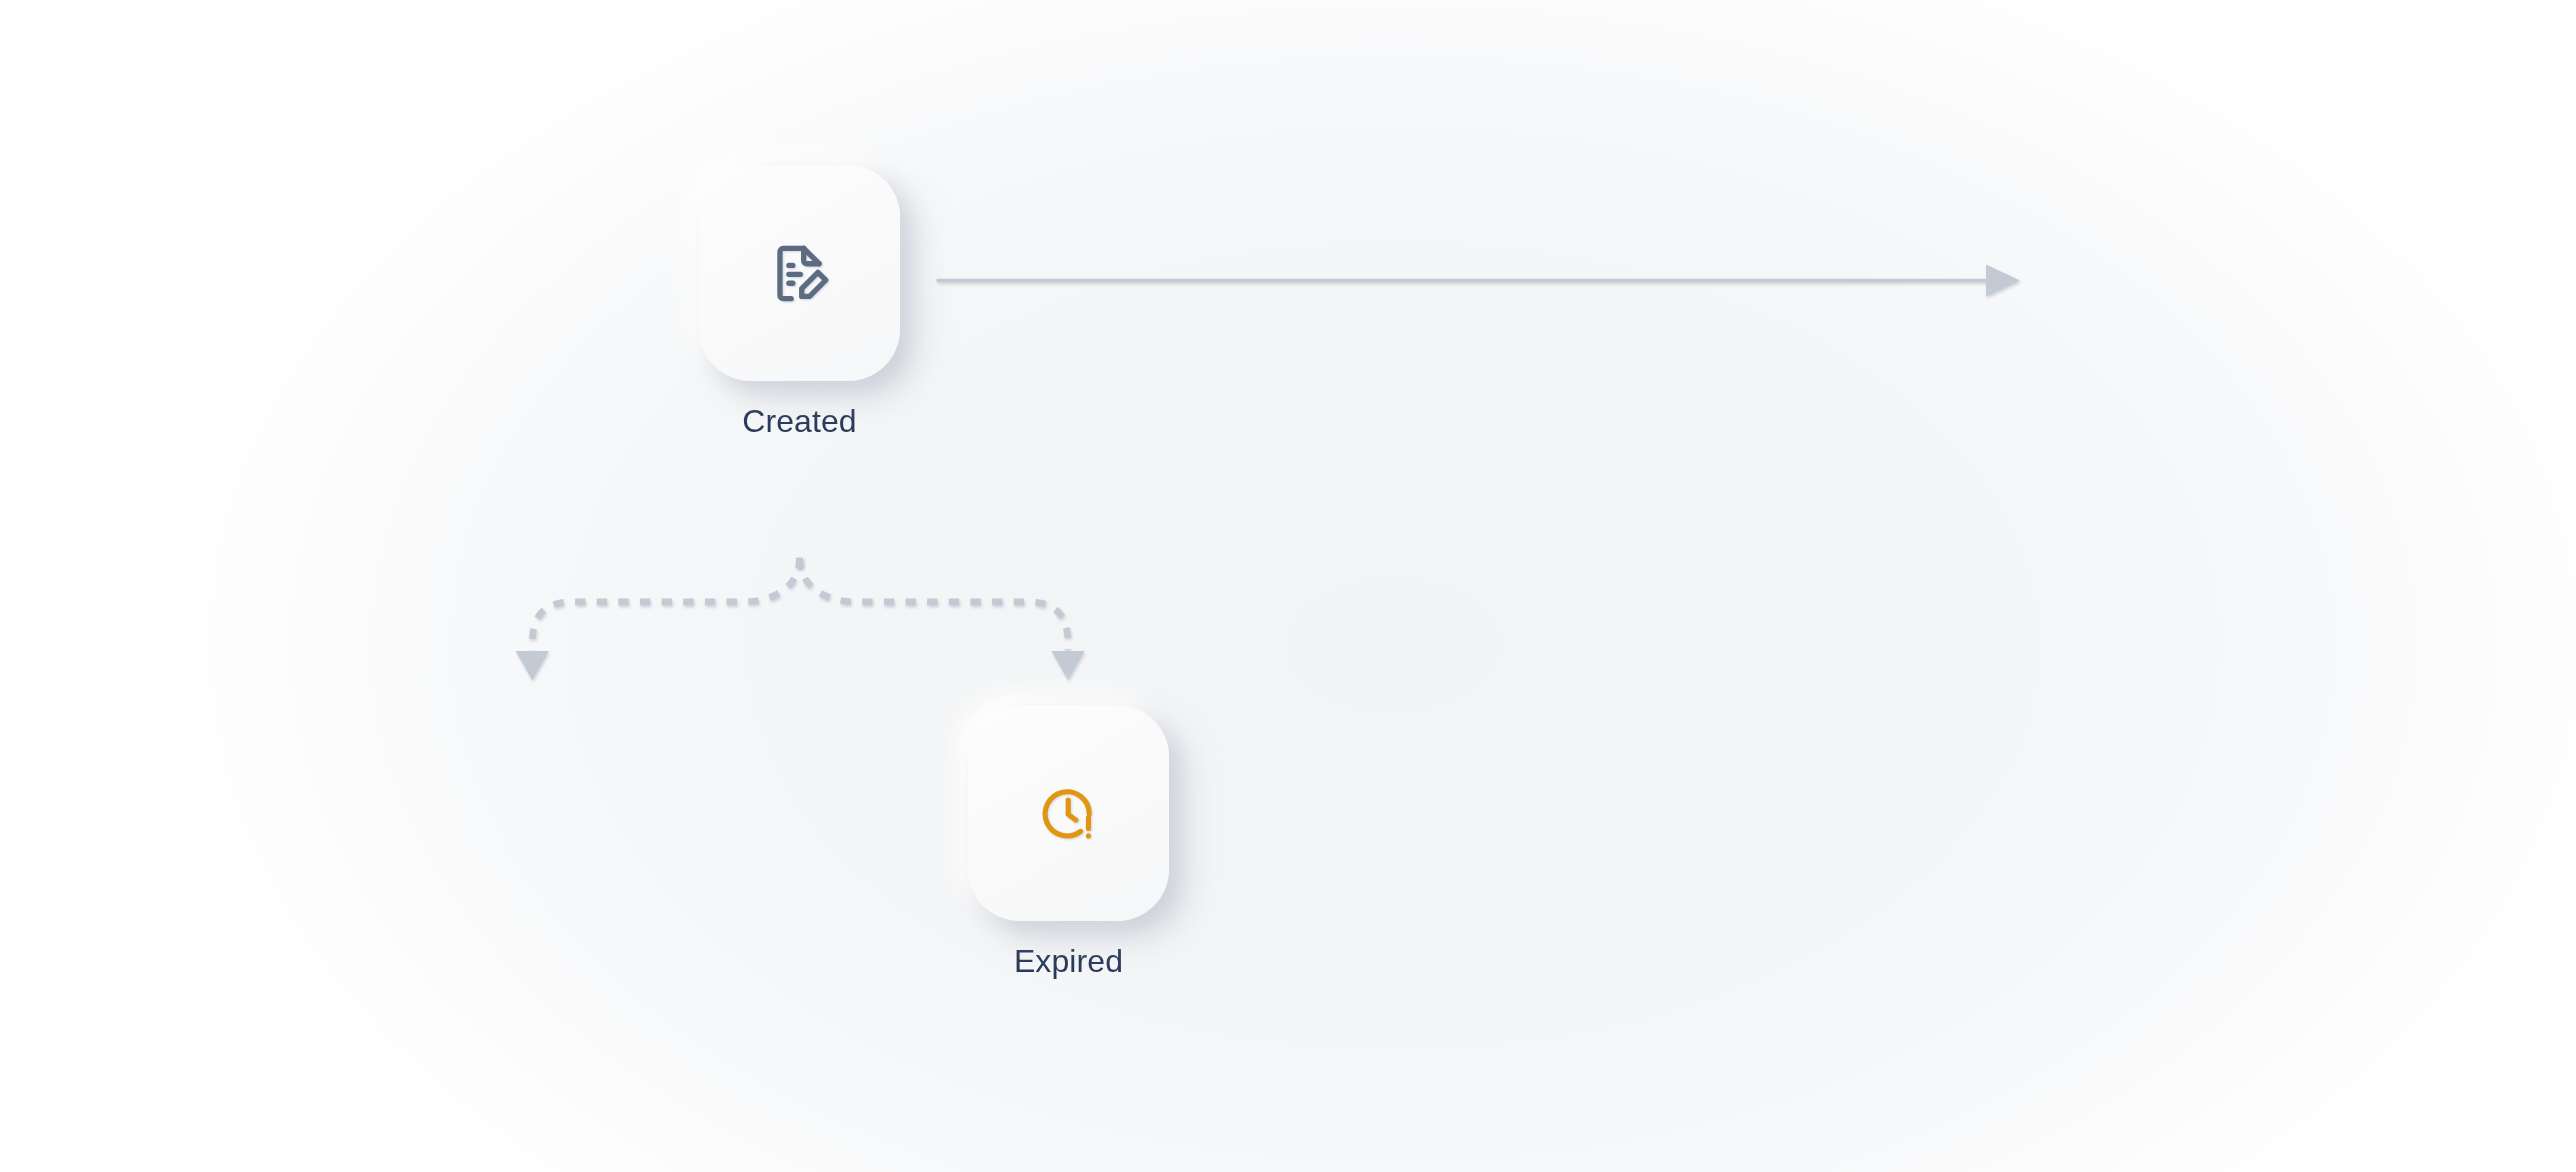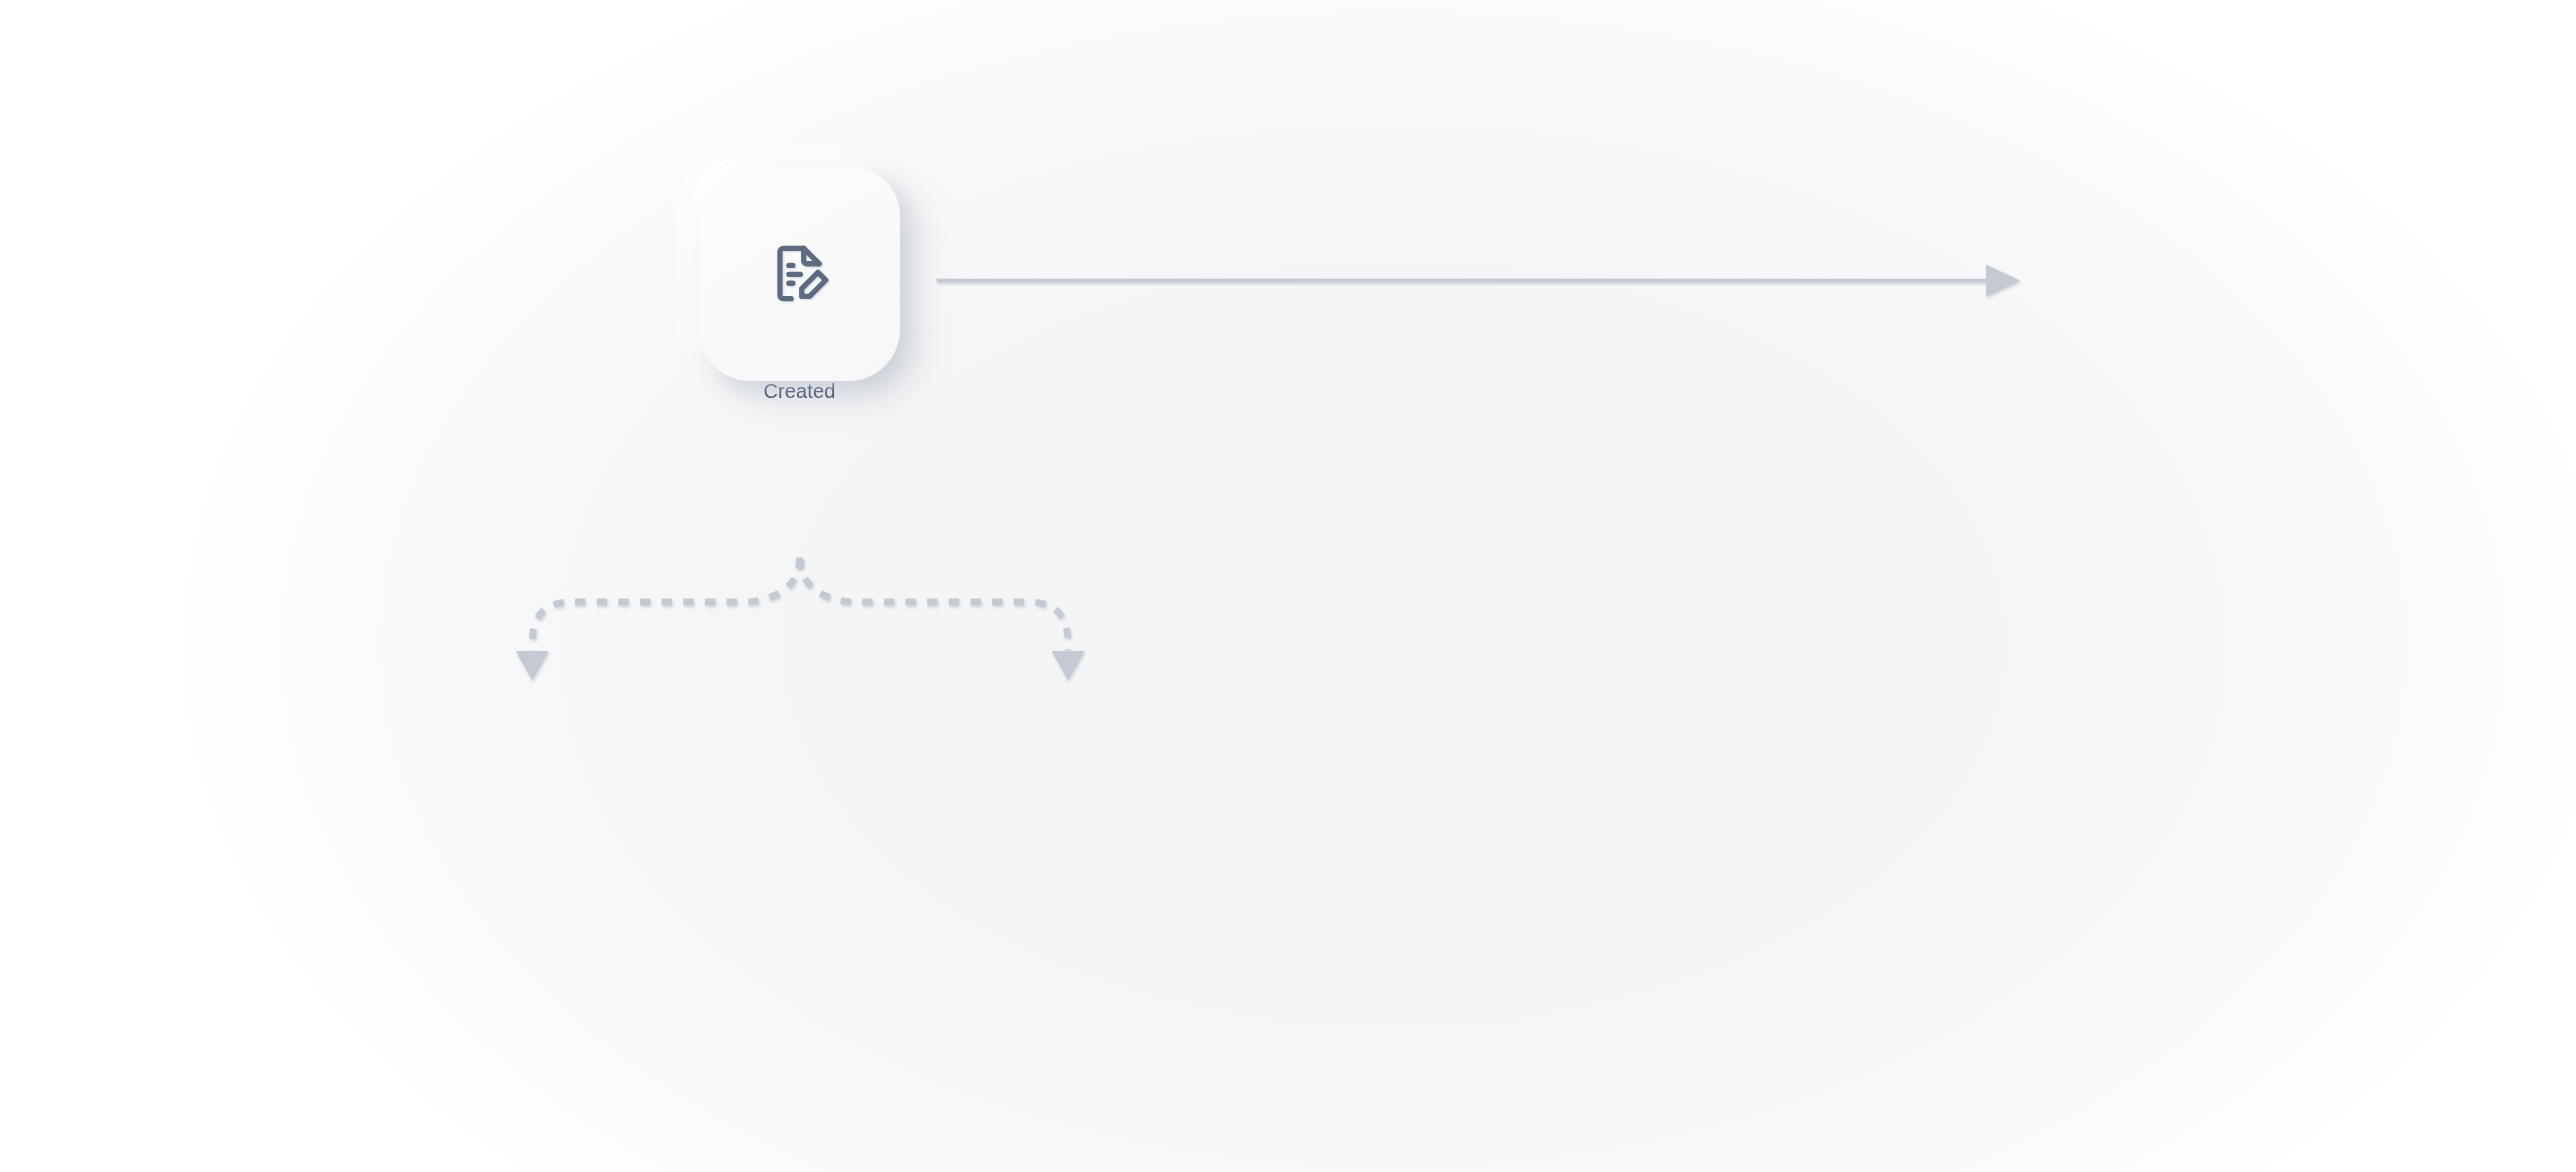--- a/index.html
+++ b/index.html
@@ -58,21 +58,22 @@
   }
 
   .card .glyph {
     display: block;
     filter: drop-shadow(1px 1.5px 1px rgba(150,160,176,0.40));
   }
 
   .node-label {
     width: 201px;
     text-align: center;
-    font-size: 20px;
+    margin-top: 24px;
+    font-size: 32px;
     line-height: 1.05;
     letter-spacing: 0.1px;
     color: #29395a;
     white-space: nowrap;
   }
 
   
   #node-created   { left: 699px; top: 165px; }
   #node-paid      { left: 2038px; top: 165px; }
   #node-cancelled { left: 432px;  top: 705px; }
@@ -128,15 +129,26 @@
         <path d="M8.2 12.3h4.1"></path>
         <path d="M8.2 15.5h1.4"></path>
         <path d="M18.6 11.6 21.4 14.4 15.6 20.2h-2.8v-2.8z"></path>
       </svg>
     </div>
     <div class="node-label">Created</div>
   </div>
 
 
 
+  <div class="node" id="node-expired">
+    <div class="card">
+      <svg class="glyph" width="63" height="63" viewBox="0 0 24 24" fill="none" stroke="#e2960f" stroke-width="1.95" stroke-linecap="round" stroke-linejoin="round">
+        <path d="M19.9 12.2a8.4 8.4 0 1 0-3.3 6.6"></path>
+        <path d="M11.9 6.9v5.5l2.9 2.1"></path>
+        <path d="M19.6 13.6v4.1"></path>
+        <path d="M19.6 20.5v0.05"></path>
+      </svg>
+    </div>
+    <div class="node-label">Expired</div>
+  </div>
 
 </div>
 
 
 </body></html>

